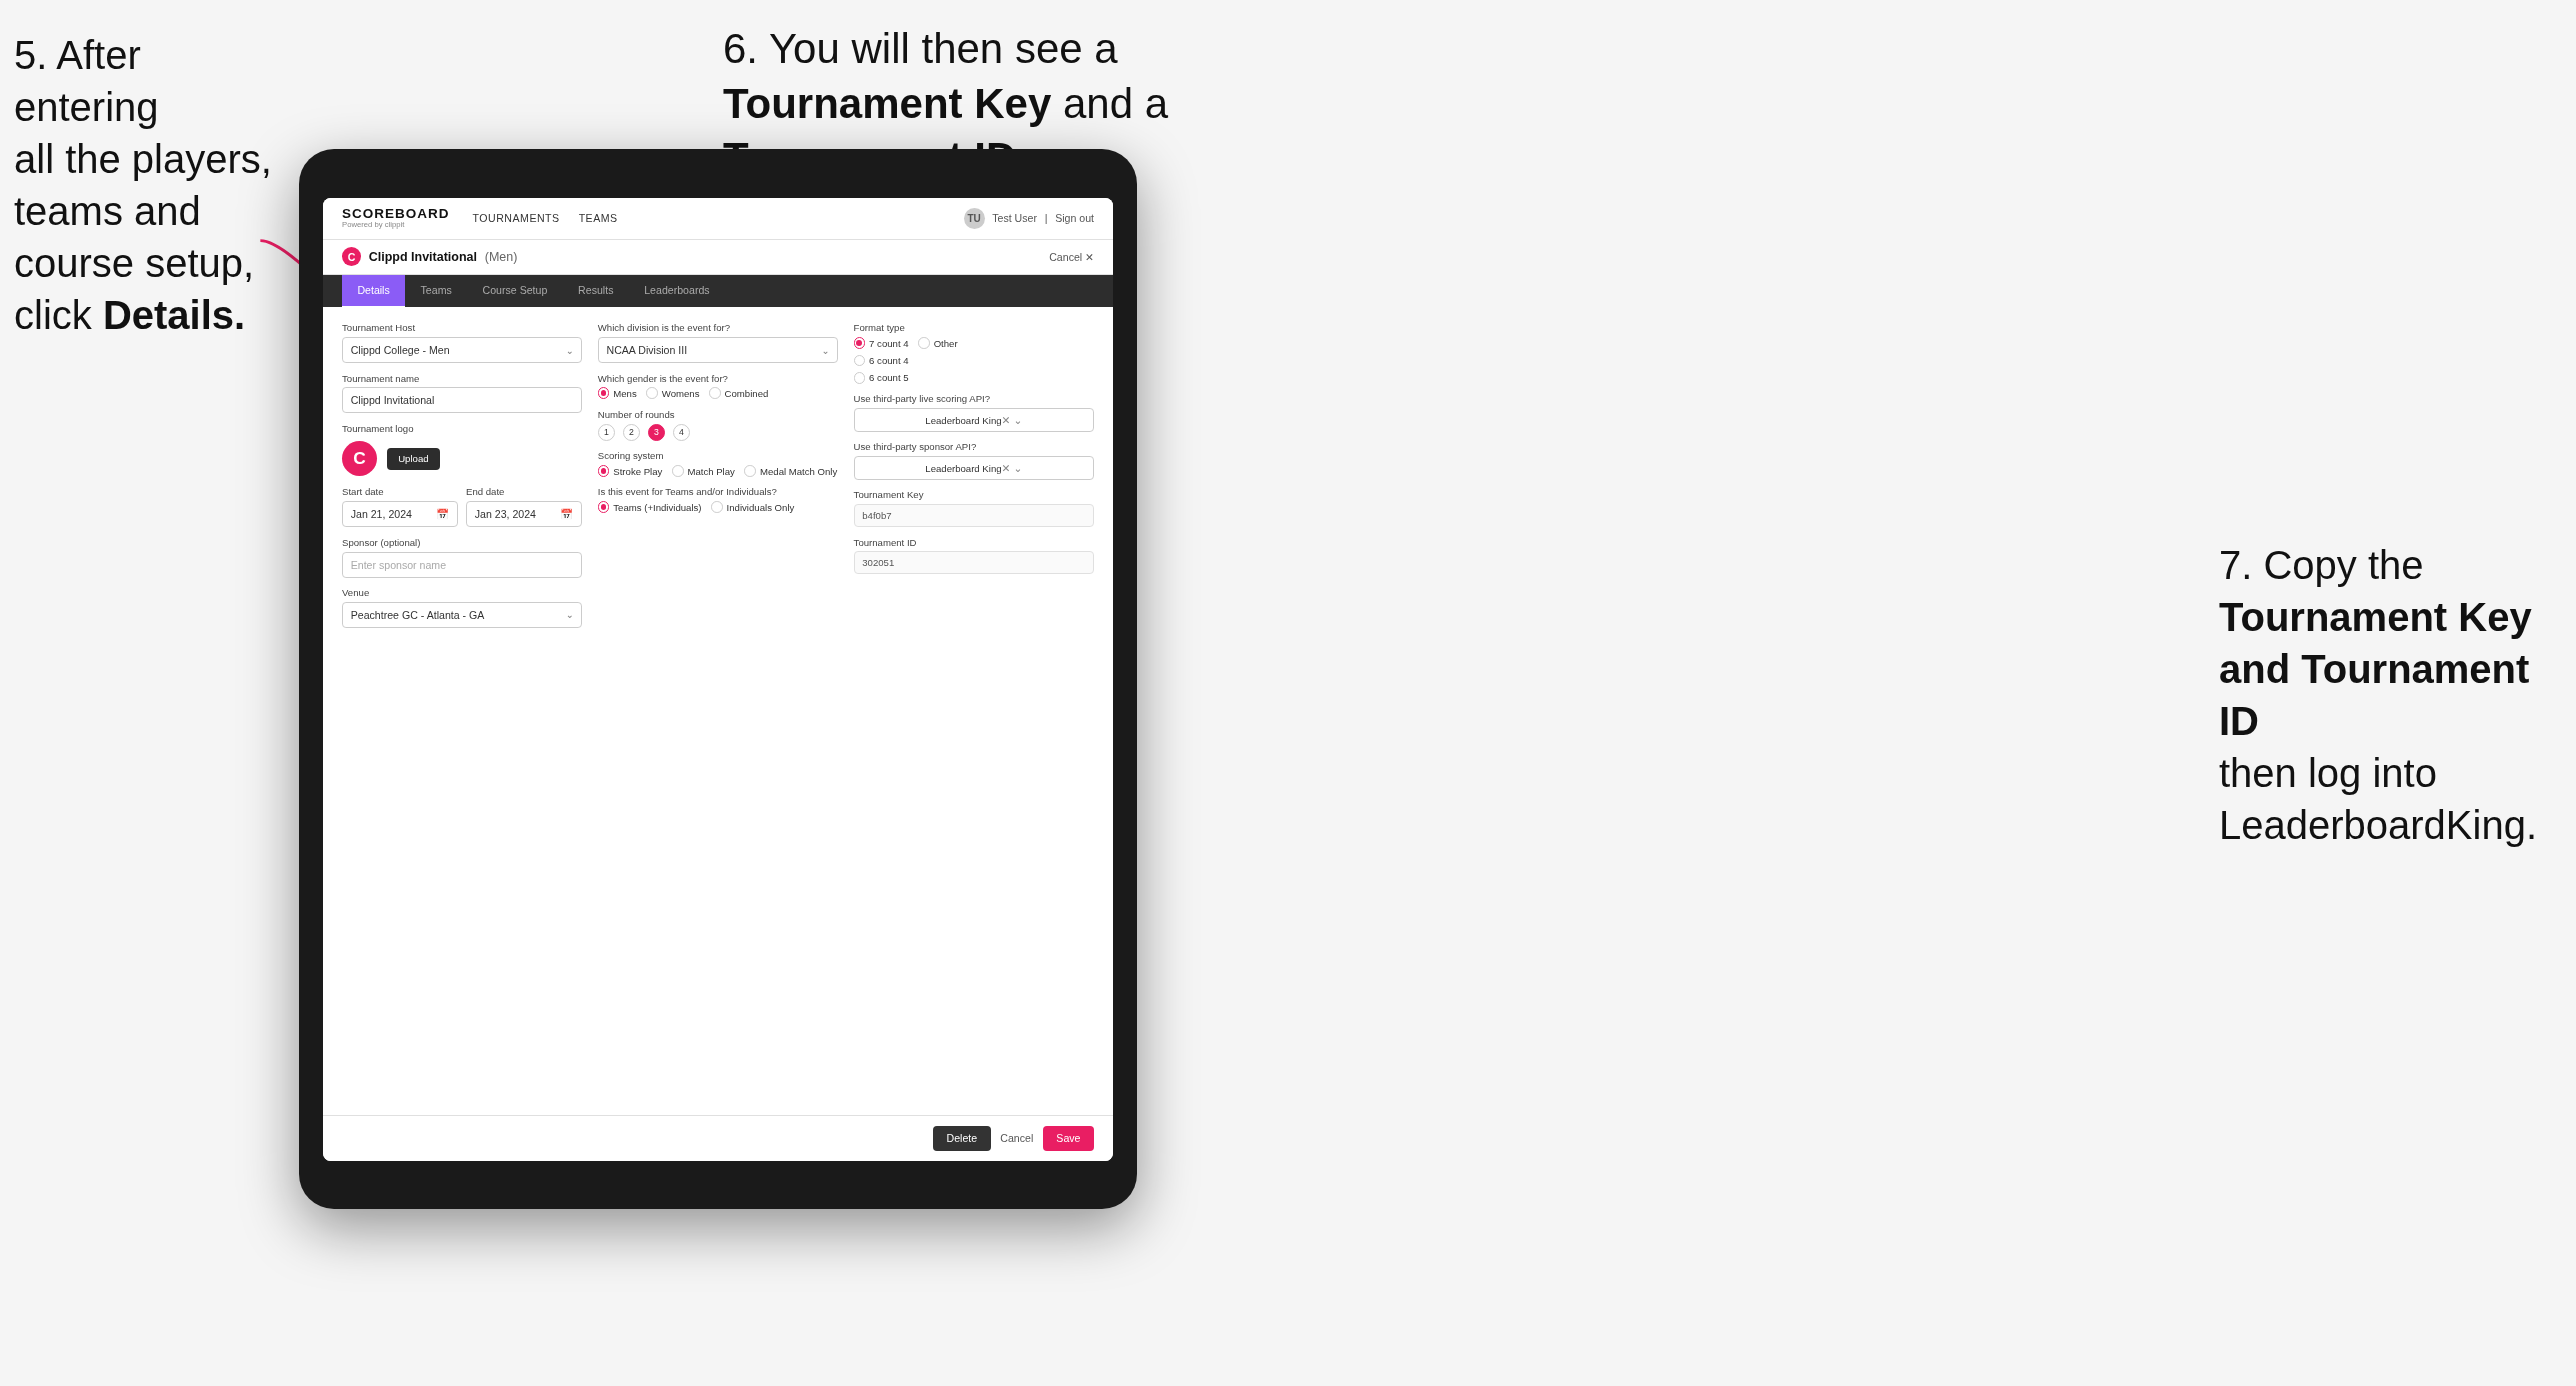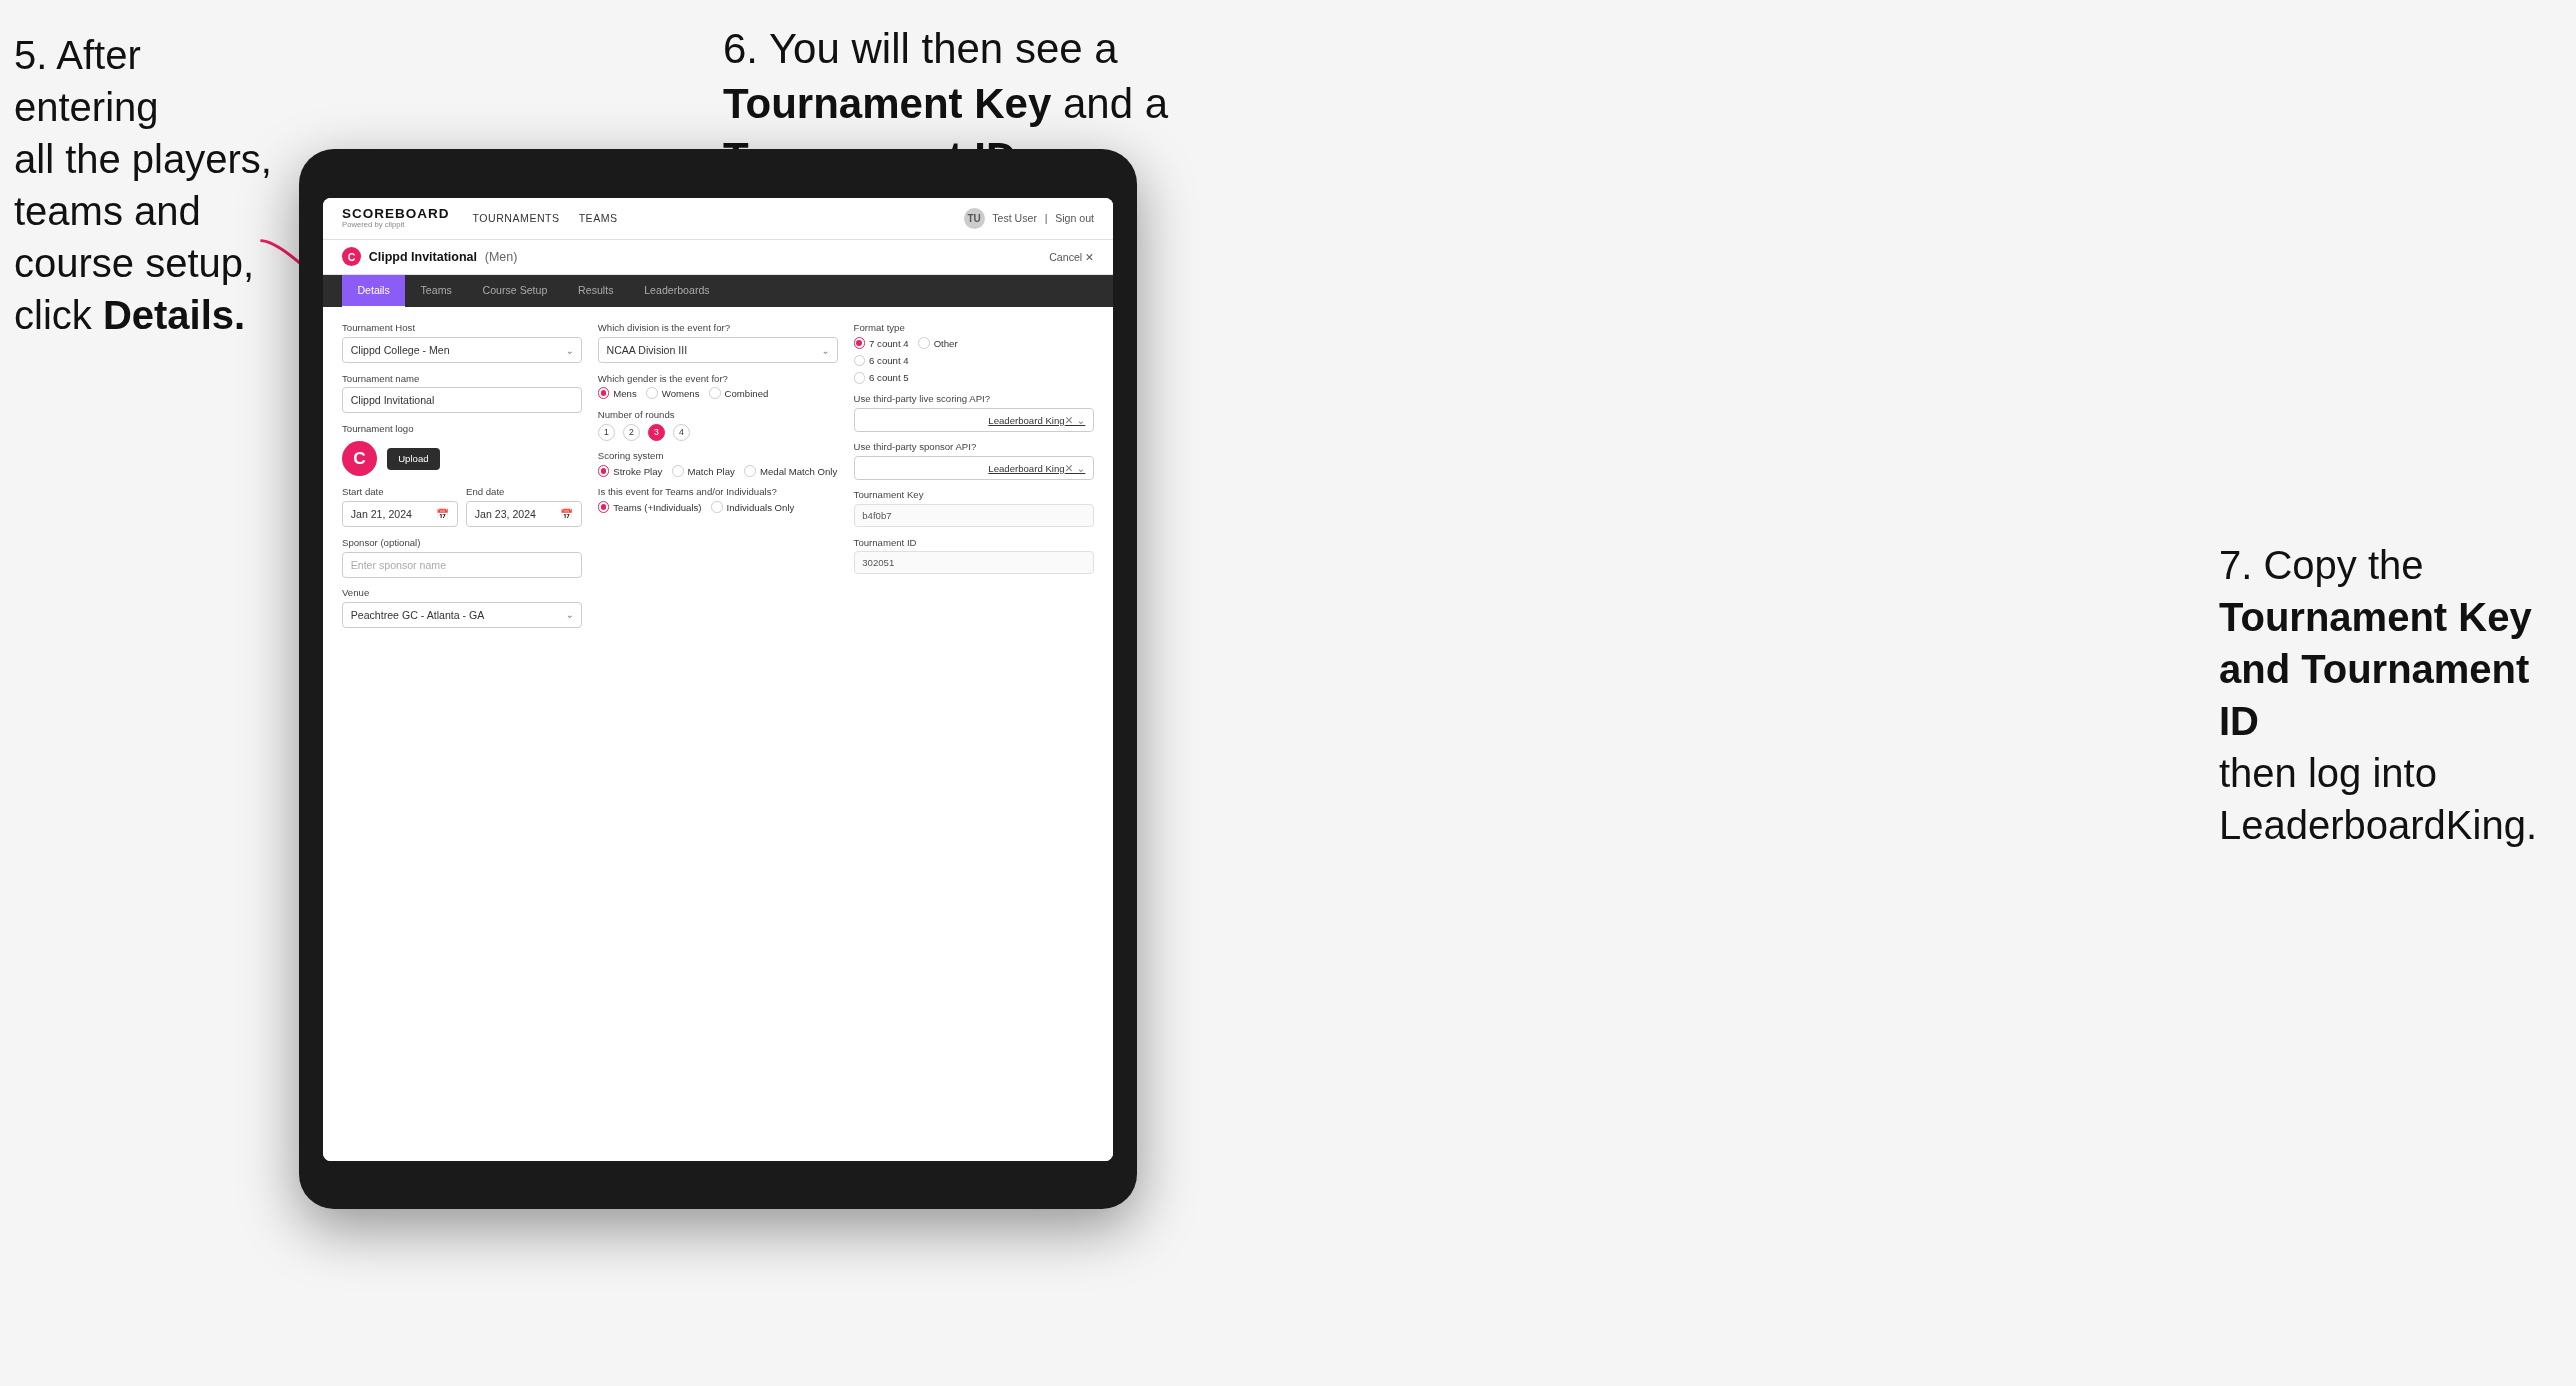--- a/index.html
+++ b/index.html
@@ -356,22 +356,21 @@
     
     .select-with-x {
       border: 1px solid #ccc;
       border-radius: 3.9px;
       padding: 4.8px 7.7px;
       font-size: 9.6px;
       color: #333;
       background: #fff;
       display: flex;
       align-items: center;
-      justify-content: flex-end;
-      text-decoration: underline;
+      justify-content: center;
     }
 
     .x-btn {
       color: #888;
       font-size: 10.6px;
       cursor: pointer;
     }
 
     
     .key-value-box {
@@ -682,16 +681,21 @@
         </div>
 
         <div class="form-group">
           <label class="form-label">Tournament ID</label>
           <div class="key-value-box">302051</div>
         </div>
       </div>
 
     </div>
 
+    <div class="bottom-actions">
+      <button class="btn-delete">Delete</button>
+      <button class="btn-cancel">Cancel</button>
+      <button class="btn-save">Save</button>
+    </div>
 
   </div>
 </div>
 
 
 </body></html>

